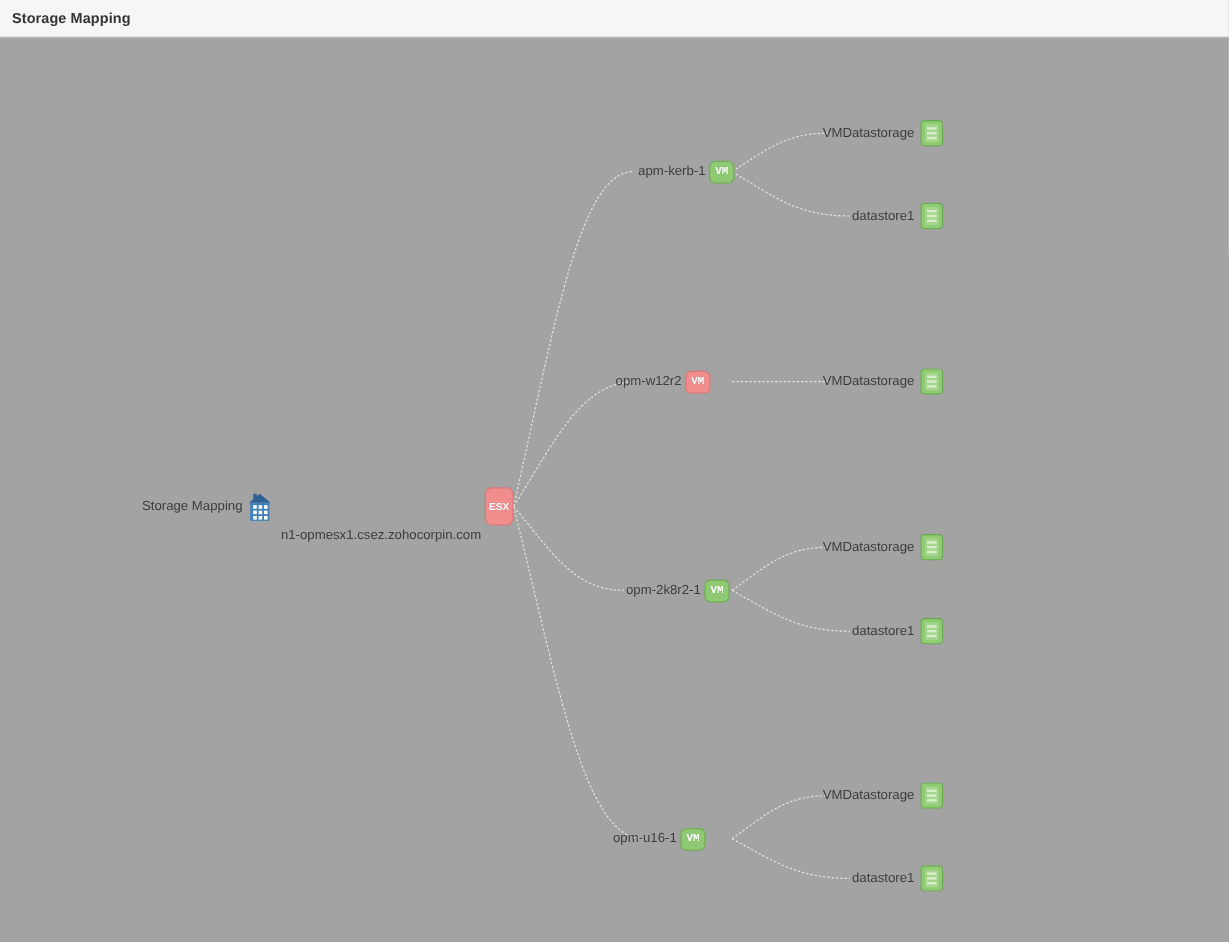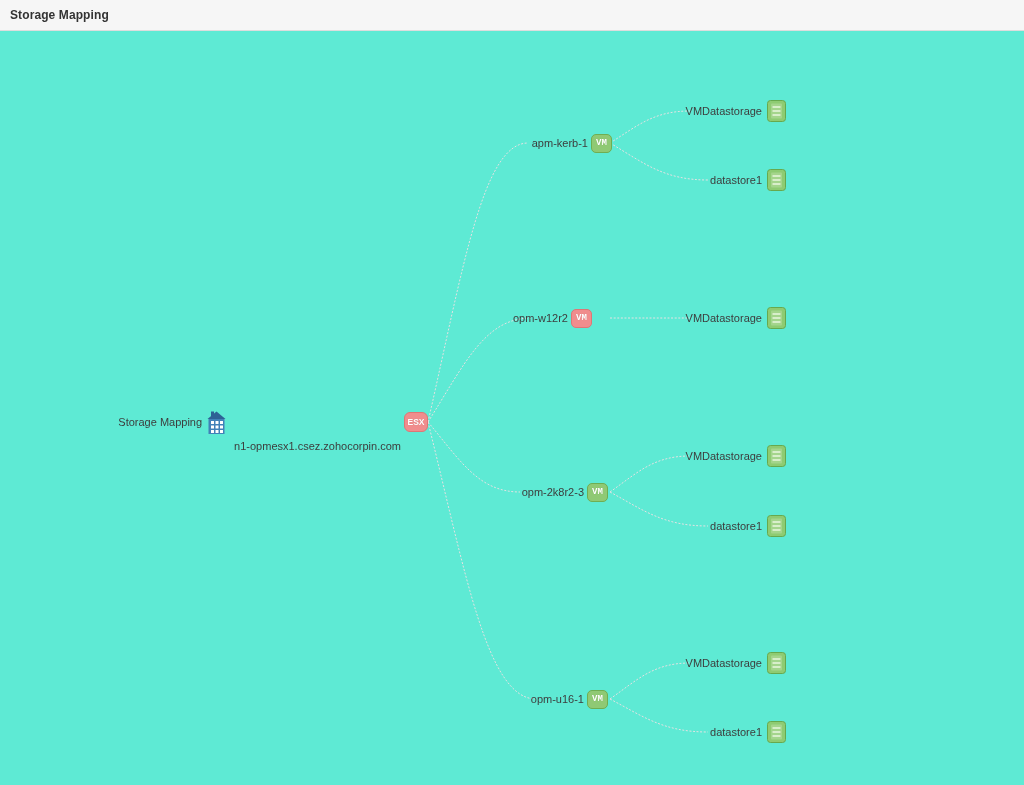--- a/index.html
+++ b/index.html
@@ -1,21 +1,21 @@
 <!DOCTYPE html>
 <html><head>
 <meta charset="utf-8">
 <style>
   html, body { margin: 0; padding: 0; background: #fff; }
   body {
     width: 1024px; height: 785px; overflow: hidden;
     font-family: "Liberation Sans", sans-serif;
     -webkit-font-smoothing: antialiased;
   }
-  .screen { position: relative; width: 1024px; height: 785px; background: #5eead4; }
+  .screen { position: relative; width: 1024px; height: 785px; background: #a3a3a3; }
 
   
   .page-header {
     position: absolute; top: 0; left: 0; right: 0; height: 31px;
     background: #f6f6f6; border-bottom: 1px solid #ddd;
     display: flex; align-items: center; padding-left: 10px; box-sizing: border-box;
     z-index: 5;
   }
   .page-header h1 {
     margin: 0; font-size: 12px; font-weight: bold; color: #333; letter-spacing: 0.1px;
@@ -41,21 +41,21 @@
   .vm-node .nlabel { margin-right: 3px; }
   .vm-node .badge { width: 21px; height: 19px; border-radius: 5px; font-family: Liberation Mono, monospace; }
 
   .ds-node { height: 22px; margin-left: 22px; }
   .ds-node .nlabel { margin-right: 5px; }
 
   .root-node { height: 26px; }
   .root-node .root-label { margin-right: 5px; }
   .root-node .building { margin-right: 8px; display: inline-flex; }
   .root-node .host-name { margin-right: 3px; margin-top: 48px; }
-  .root-node .badge { width: 24px; height: 20px; border-radius: 6px; font-size: 8.5px; }
+  .root-node .badge { width: 24px; height: 32px; border-radius: 6px; font-size: 8.5px; }
 </style>
 </head>
 <body>
 
 <div class="screen">
 
   <div class="page-header">
     <h1>Storage Mapping</h1>
   </div>
 
@@ -151,21 +151,21 @@
           <span class="nlabel">datastore1</span>
           <svg width="19" height="22" viewBox="0 0 19 22">
             <rect x="0.5" y="0.5" width="18" height="21" rx="3" fill="#8ecb72" stroke="#67a94d"></rect>
             <rect x="4" y="3.5" width="11" height="15" rx="1" fill="#a4d58c"></rect>
             <rect x="5.5" y="6" width="8" height="2" fill="#d8eeca"></rect>
             <rect x="5.5" y="10" width="8" height="2" fill="#d8eeca"></rect>
             <rect x="5.5" y="14" width="8" height="2" fill="#d8eeca"></rect>
           </svg>
         </div>
         <div class="node vm-node" style="right: 416px; top: 482px;">
-          <span class="nlabel">opm-2k8r2-3</span>
+          <span class="nlabel">opm-2k8r2-1</span>
           <span class="badge" style="background:#8fc974;border-color:#6fae52">VM</span>
         </div>
         <div class="node ds-node" style="right: 238px; top: 652px;">
           <span class="nlabel">VMDatastorage</span>
           <svg width="19" height="22" viewBox="0 0 19 22">
             <rect x="0.5" y="0.5" width="18" height="21" rx="3" fill="#8ecb72" stroke="#67a94d"></rect>
             <rect x="4" y="3.5" width="11" height="15" rx="1" fill="#a4d58c"></rect>
             <rect x="5.5" y="6" width="8" height="2" fill="#d8eeca"></rect>
             <rect x="5.5" y="10" width="8" height="2" fill="#d8eeca"></rect>
             <rect x="5.5" y="14" width="8" height="2" fill="#d8eeca"></rect>
@@ -174,20 +174,20 @@
         <div class="node ds-node" style="right: 238px; top: 721px;">
           <span class="nlabel">datastore1</span>
           <svg width="19" height="22" viewBox="0 0 19 22">
             <rect x="0.5" y="0.5" width="18" height="21" rx="3" fill="#8ecb72" stroke="#67a94d"></rect>
             <rect x="4" y="3.5" width="11" height="15" rx="1" fill="#a4d58c"></rect>
             <rect x="5.5" y="6" width="8" height="2" fill="#d8eeca"></rect>
             <rect x="5.5" y="10" width="8" height="2" fill="#d8eeca"></rect>
             <rect x="5.5" y="14" width="8" height="2" fill="#d8eeca"></rect>
           </svg>
         </div>
-        <div class="node vm-node" style="right: 416px; top: 689px; text-align: right;">
+        <div class="node vm-node" style="right: 436px; top: 689px; text-align: right;">
           <span class="nlabel">opm-u16-1</span>
           <span class="badge" style="background:#8fc974;border-color:#6fae52">VM</span>
         </div>
       </div>
   </div>
 
 </div>
 
 </body></html>

